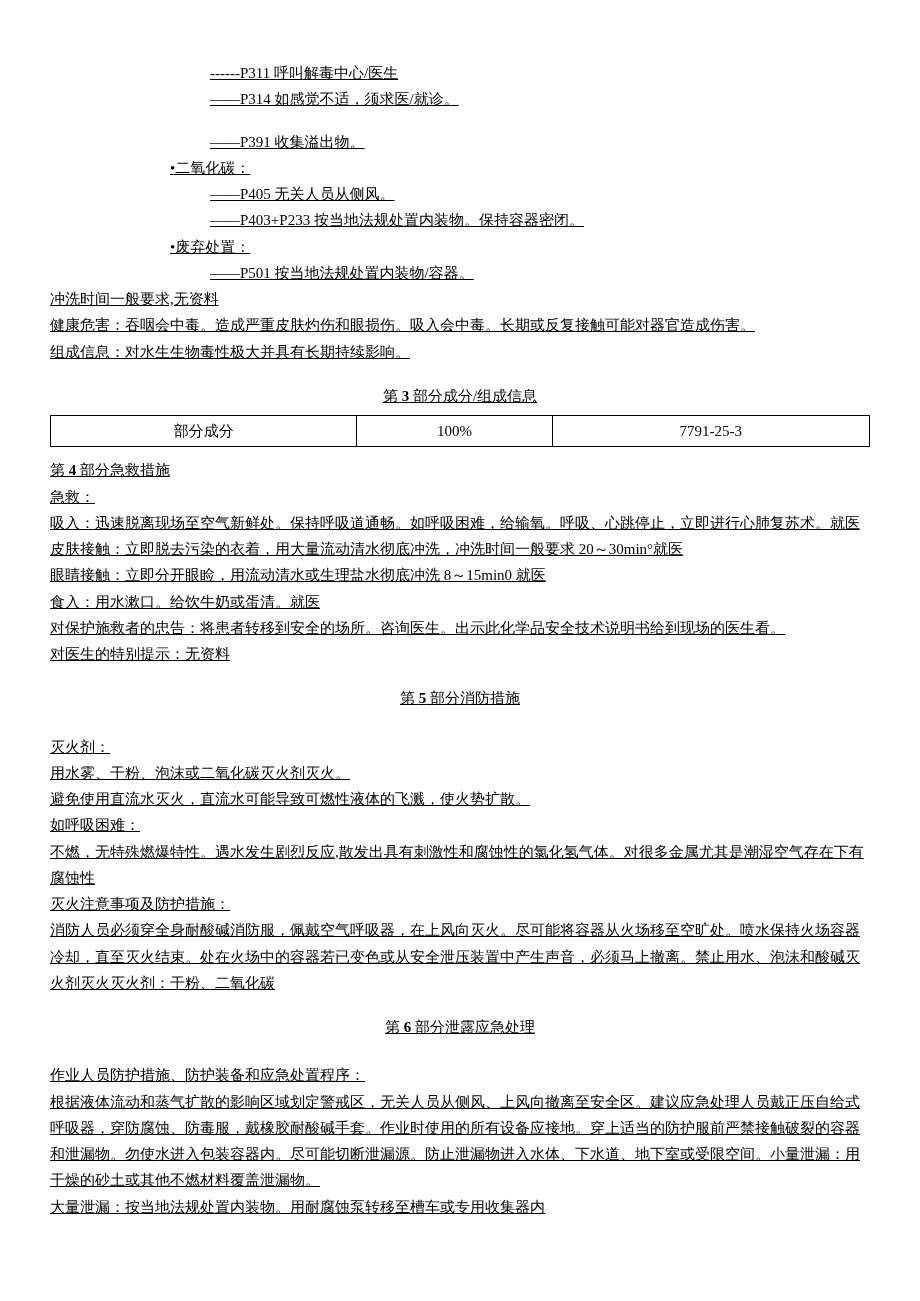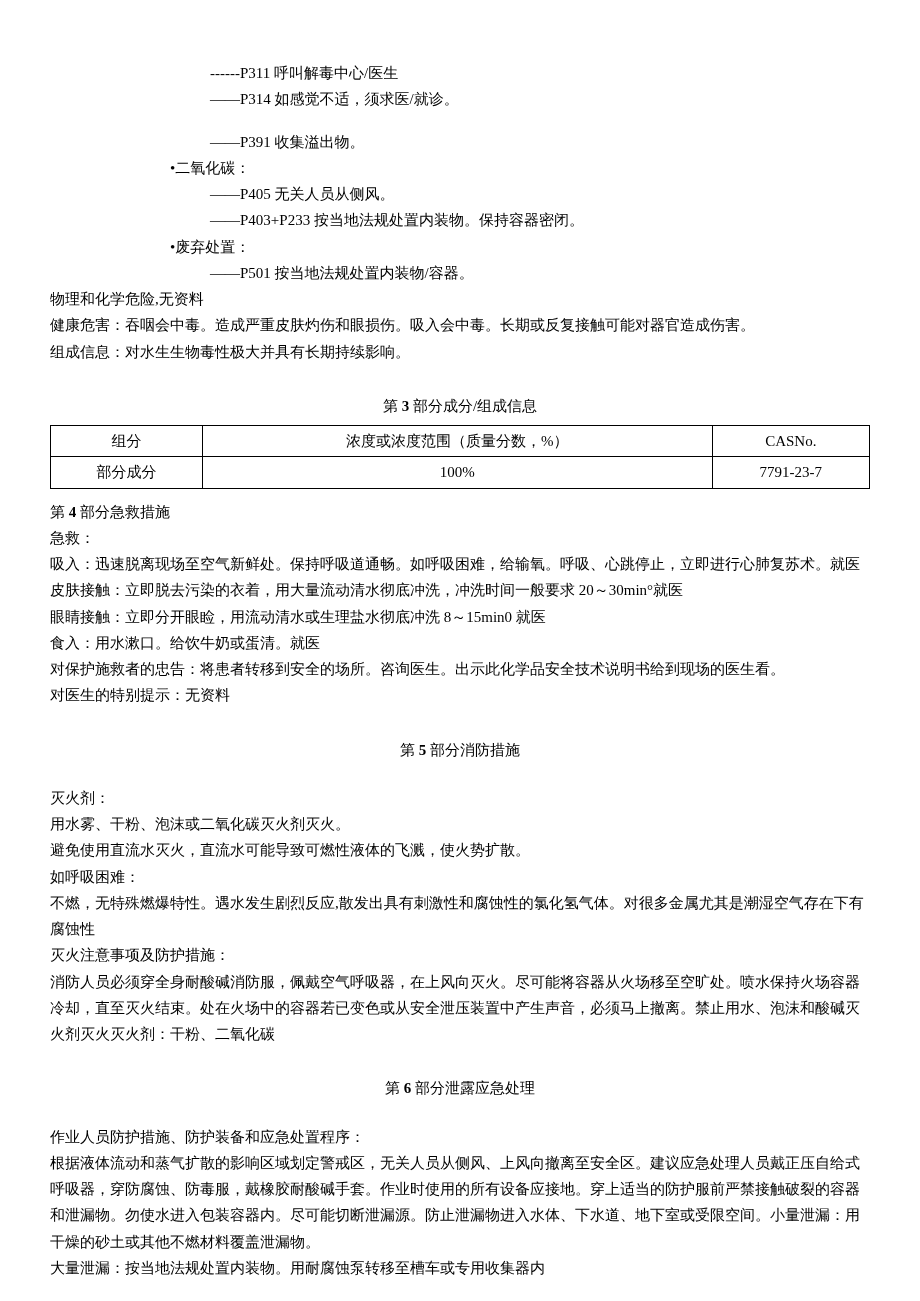--- a/index.html
+++ b/index.html
@@ -9,69 +9,64 @@
     color: #000;
     background: #fff;
     max-width: 820px;
     margin: 0 auto;
     padding: 60px 50px;
   }
   .indent-1 { padding-left: 120px; }
   .indent-2 { padding-left: 160px; }
   .section-title {
     text-align: center;
-    margin: 28px 0 6px;
+    margin: 18px 0 6px;
   }
   .section-num { font-weight: bold; }
   table {
     width: 100%;
     border-collapse: collapse;
     margin: 2px 0 10px;
   }
   th, td {
     border: 1px solid #000;
     text-align: center;
     padding: 2px 4px;
     font-weight: normal;
   }
-  p { margin: 0; }
+  p { margin: 0; text-decoration: underline; }
   .spacer { height: 16px; }
 </style>
 </head>
 <body>
 
 <p class="indent-2">------P311 呼叫解毒中心/医生</p>
 <p class="indent-2">——P314 如感觉不适，须求医/就诊。</p>
 <div class="spacer"></div>
 <p class="indent-2">——P391 收集溢出物。</p>
 <p class="indent-1">•二氧化碳：</p>
 <p class="indent-2">——P405 无关人员从侧风。</p>
 <p class="indent-2">——P403+P233 按当地法规处置内装物。保持容器密闭。</p>
 <p class="indent-1">•废弃处置：</p>
 <p class="indent-2">——P501 按当地法规处置内装物/容器。</p>
 
-<p>物理和化学危险,无资料</p>
+<p>冲洗时间一般要求,无资料</p>
 <p>健康危害：吞咽会中毒。造成严重皮肤灼伤和眼损伤。吸入会中毒。长期或反复接触可能对器官造成伤害。</p>
 <p>组成信息：对水生生物毒性极大并具有长期持续影响。</p>
 
 <p class="section-title">
   <span>第 </span><span class="section-num">3</span><span> 部分成分/组成信息</span>
 </p>
 
 <table>
   <tbody>
-      <tr>
-    <th>组分</th>
-    <th>浓度或浓度范围（质量分数，%）</th>
-    <th>CASNo.</th>
-  </tr>
   <tr>
     <td>部分成分</td>
     <td>100%</td>
-    <td>7791-23-7</td>
+    <td>7791-25-3</td>
   </tr>
 </tbody>
   </table>
 
 <p>
   <span>第 </span><span class="section-num">4</span><span> 部分急救措施</span>
 </p>
 <p>急救：</p>
 <p>吸入：迅速脱离现场至空气新鲜处。保持呼吸道通畅。如呼吸困难，给输氧。呼吸、心跳停止，立即进行心肺复苏术。就医</p>
 <p>皮肤接触：立即脱去污染的衣着，用大量流动清水彻底冲洗，冲洗时间一般要求 20～30min°就医</p>

